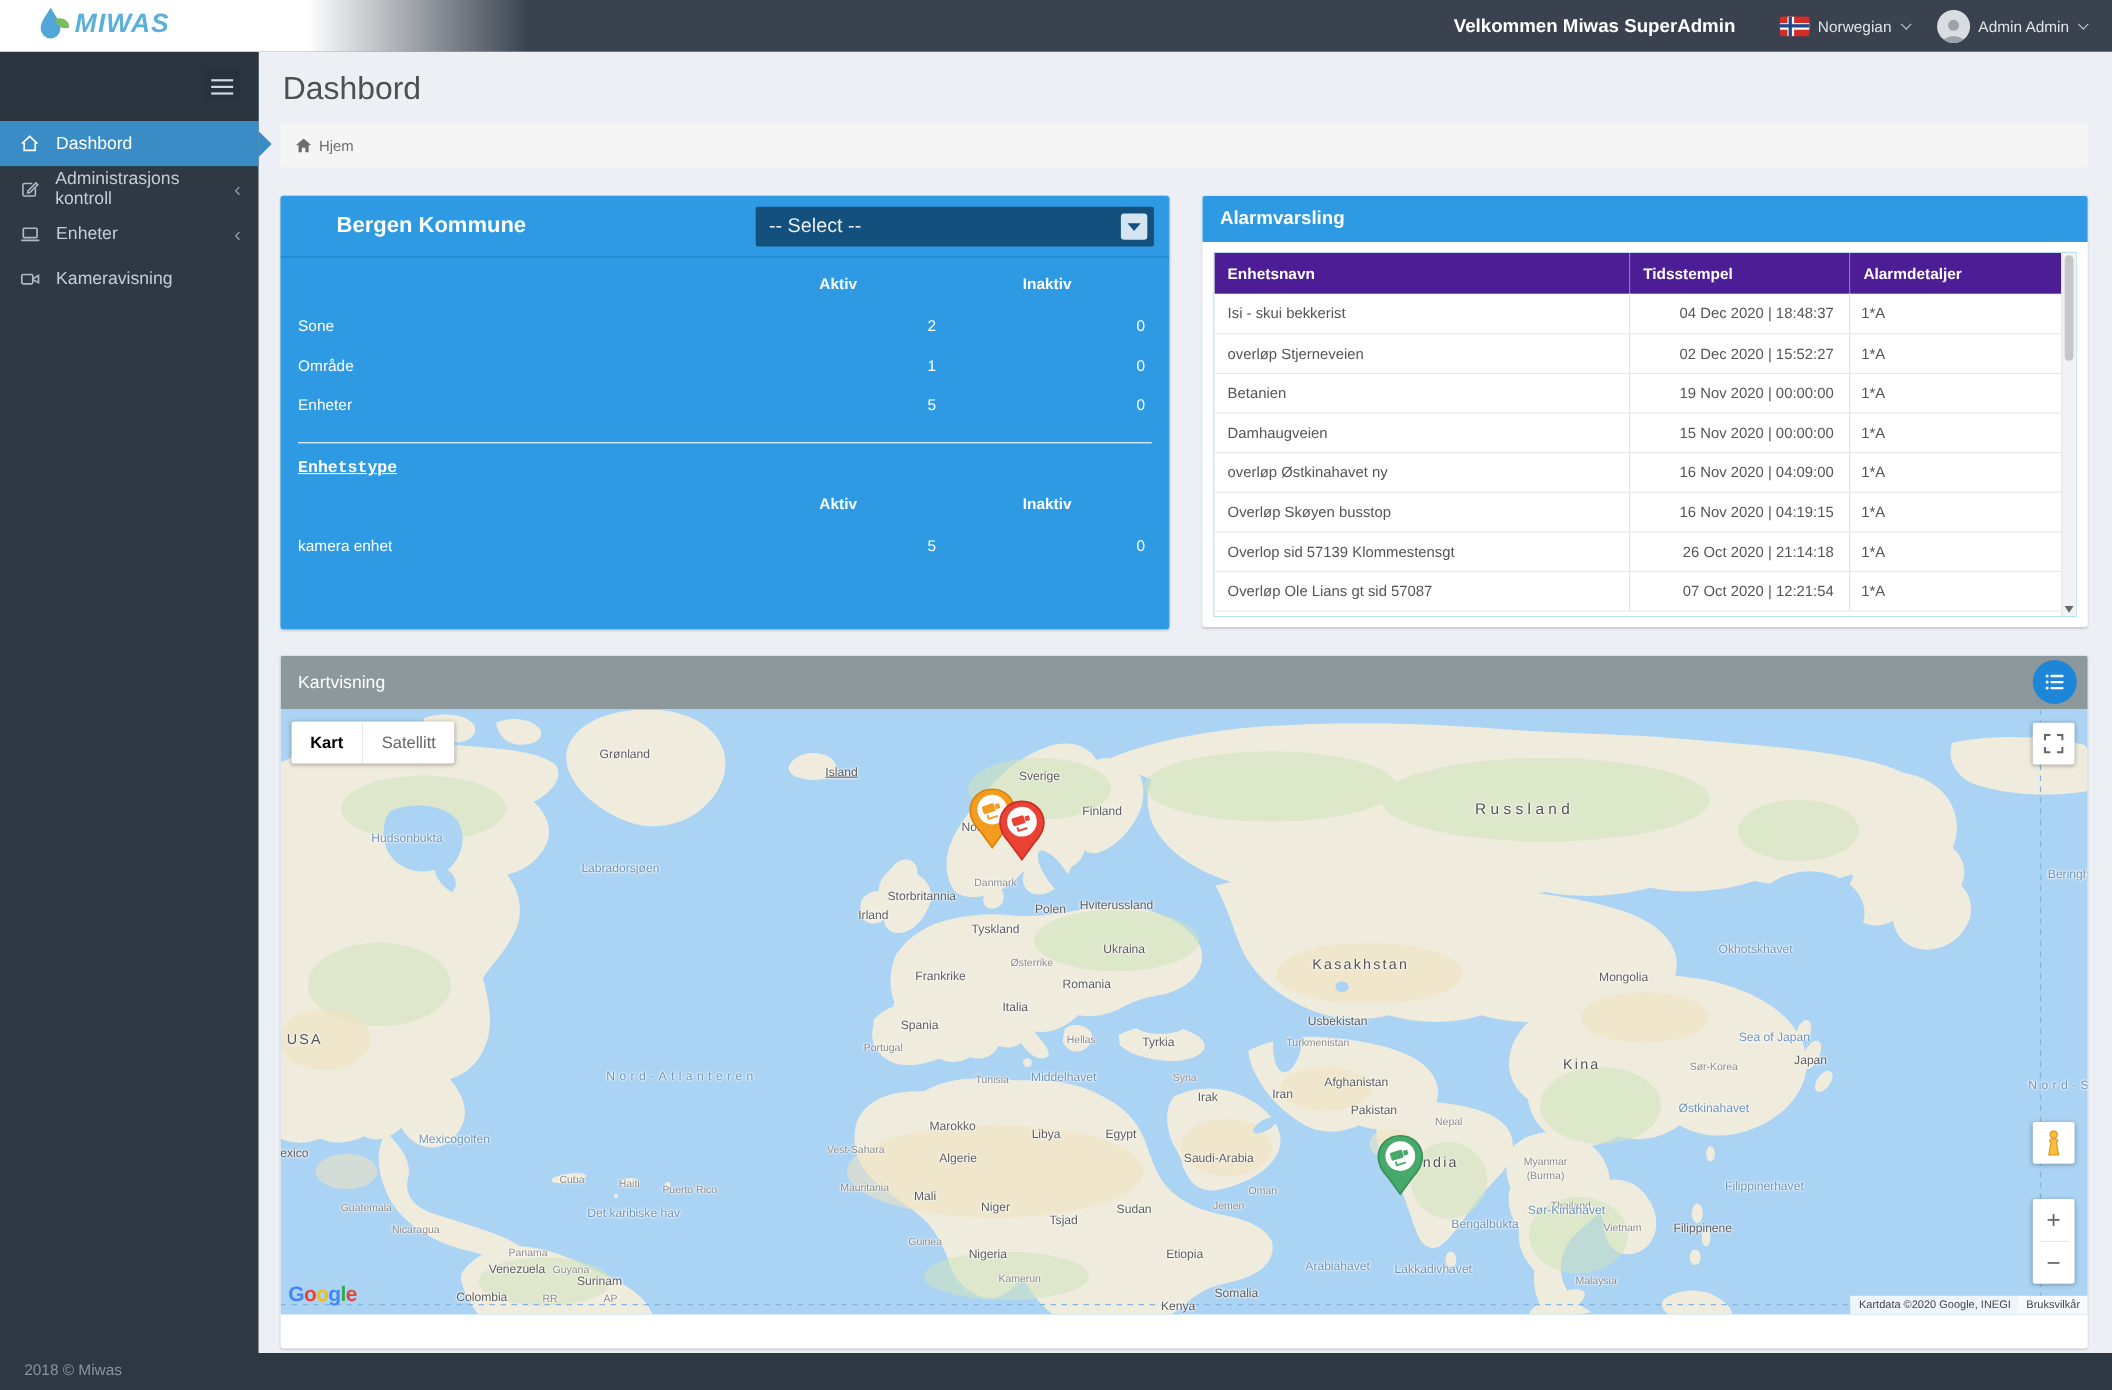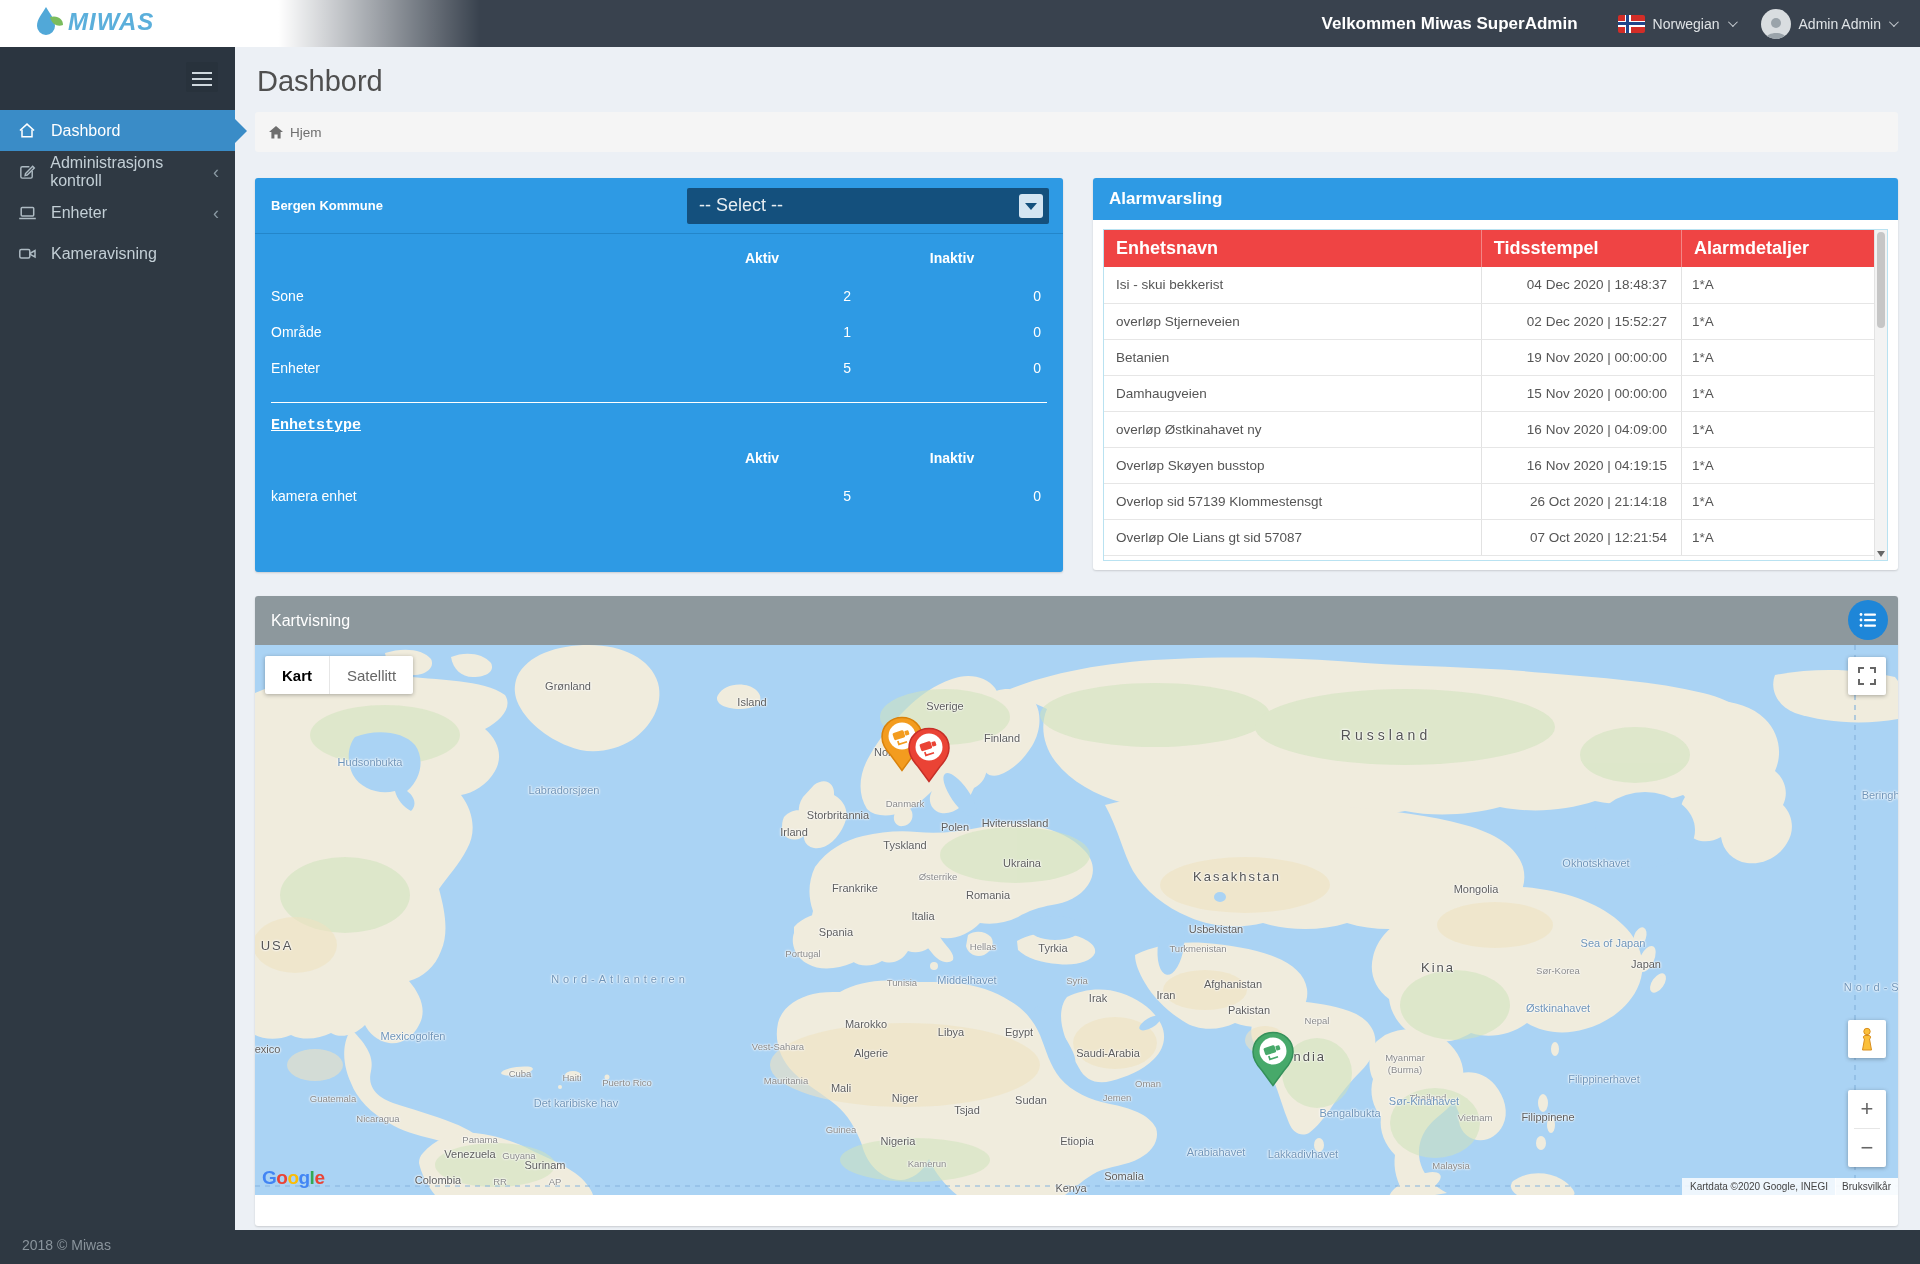--- a/index.html
+++ b/index.html
@@ -43,40 +43,40 @@
   
   .main { position:absolute; left:235px; top:47px; right:0; bottom:34px; padding:18px 22px 0 20px; overflow:hidden; }
   h1.page-title { font-size:29px; font-weight:400; color:#4f4f4f; margin:0 0 14px 2px; }
   .breadcrumb { height:40px; background:#f5f5f5; border-radius:3px; display:flex; align-items:center; padding:0 14px; color:#6e6e6e; font-size:13.5px; gap:7px; }
 
   .panel-row { display:flex; gap:30px; margin-top:26px; }
 
   
   .bergen { width:808px; height:394px; background:#2e9ae4; border-radius:3px; box-shadow:0 1px 2px rgba(0,0,0,.15); color:#fff; overflow:hidden; }
   .bergen-head { height:56px; display:flex; align-items:center; padding:0 14px 0 16px; border-bottom:1px solid #2386ca; }
-  .bergen-title { font-size:13px; font-weight:bold; }
+  .bergen-title { font-size:20px; font-weight:bold;margin-left:35px; }
   .bergen-select { margin-left:auto; width:362px; height:36px; background:#14507d; border-radius:2px; position:relative; display:flex; align-items:center; padding-left:12px; font-size:18px; color:#e8eef2; cursor:pointer; }
   .sel-caret { position:absolute; right:6px; top:6px; width:24px; height:24px; background:#d4e5f2; border-radius:3px; }
   .sel-caret::after { content:""; position:absolute; left:6px; top:9px; border-left:6px solid transparent; border-right:6px solid transparent; border-top:7px solid #14507d; }
   .btable { padding:4px 16px 0 16px; }
   .brow { display:grid; grid-template-columns:1fr 190px 190px; align-items:center; height:36px; font-size:14px; }
   .brow.hd { height:40px; font-weight:bold; }
   .brow .bc { text-align:center; }
   .brow .bv { text-align:right; padding-right:6px; }
   .wline { height:1px; background:#ffffff; margin:16px 16px 0 16px; }
   .subtitle { font-size:15px; font-weight:bold; text-decoration:underline; margin:14px 0 0 16px;font-family:Liberation Mono, monospace; }
 
   
   .alarm { flex:1; height:392px; background:#ffffff; border-radius:3px; box-shadow:0 1px 2px rgba(0,0,0,.15); overflow:hidden; }
   .alarm-head { height:42px; background:#2e9ae4; display:flex; align-items:center; padding-left:16px; color:#fff; font-size:17px; font-weight:bold; }
   .alarm-body { padding:9px 10px; }
   .tbl-wrap { position:relative; border:1px solid #b9e2f1; height:332px; overflow:hidden; }
   table.alarm-tbl { border-collapse:collapse; width:calc(100% - 13px); table-layout:fixed; }
   .alarm-tbl col.c1 { width:49%; } .alarm-tbl col.c2 { width:26%; } .alarm-tbl col.c3 { width:25%; }
-  .alarm-tbl th { background:#ef4444; color:#fff; font-size:18px; font-weight:bold; text-align:left; height:37px; padding:0 0 0 12px; }
+  .alarm-tbl th { background:#4c1d95; color:#fff; font-size:14px; font-weight:bold; text-align:left; height:37px; padding:0 0 0 12px; }
   .alarm-tbl th + th { border-left:1px solid rgba(255,255,255,.35); }
   .alarm-tbl td { height:36px; font-size:13.5px; color:#555; border-bottom:1px solid #e6e6e6; padding:0; }
   .alarm-tbl td + td { border-left:1px solid #e2e2e2; }
   .alarm-tbl td.c-name { padding-left:12px; }
   .alarm-tbl td.c-time { text-align:right; padding-right:14px; }
   .alarm-tbl td.c-det { padding-left:10px; }
   .sbar { position:absolute; right:0; top:0; bottom:0; width:13px; background:#f3f3f3; border-left:1px solid #e3e3e3; }
   .sbar .thumb { position:absolute; left:2px; right:2px; top:2px; height:96px; background:#c6c6c6; border-radius:5px; }
   .sbar .arr { position:absolute; left:2px; bottom:3px; border-left:4.5px solid transparent; border-right:4.5px solid transparent; border-top:6px solid #666; }
 
@@ -464,21 +464,21 @@
         </g>
 
         <g stroke="#86b4dd" stroke-width="1.2" stroke-dasharray="5 5" fill="none">
           <line x1="0" y1="541" x2="1643" y2="541"></line>
           <line x1="1600" y1="0" x2="1600" y2="550"></line>
         </g>
       </svg>
 
       <div id="map-labels">
           <span class="ml" style="left: 313px; top: 41px;">Grønland</span>
-          <span class="ml" style="left: 497px; top: 57px;">Island</span>
+          <span class="ml" style="left: 510px; top: 57px; text-decoration: underline;">Island</span>
           <span class="ml" style="left: 634px; top: 107px;">Norge</span>
           <span class="ml" style="left: 690px; top: 61px;">Sverige</span>
           <span class="ml" style="left: 747px; top: 93px;">Finland</span>
           <span class="ml s" style="left: 650px; top: 158px;">Danmark</span>
           <span class="ml huge" style="left: 1131px; top: 90px;">Russland</span>
           <span class="ml" style="left: 583px; top: 170px;">Storbritannia</span>
           <span class="ml" style="left: 539px; top: 187px;">Irland</span>
           <span class="ml" style="left: 700px; top: 182px;">Polen</span>
           <span class="ml" style="left: 760px; top: 178px;">Hviterussland</span>
           <span class="ml" style="left: 650px; top: 200px;">Tyskland</span>

